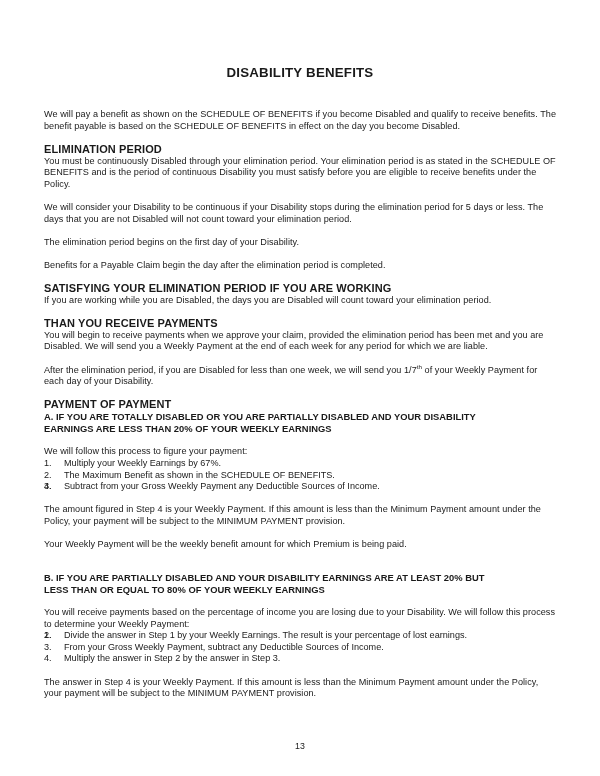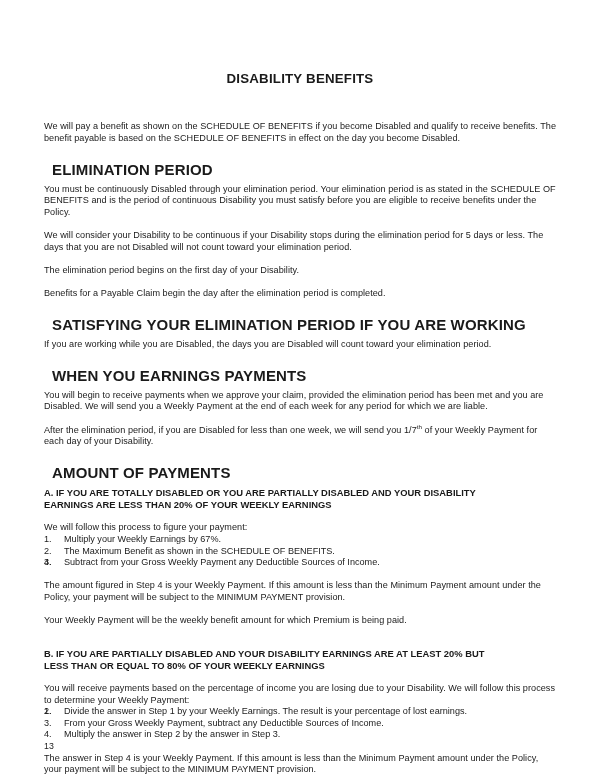--- a/index.html
+++ b/index.html
@@ -24,38 +24,38 @@
     position: absolute;
     left: 44px;
     top: 0;
     width: 512px;
   }
   .doc-title {
     text-align: center;
     font-size: 13.3px;
     font-weight: bold;
     letter-spacing: 0.2px;
-    margin: 14px;
+    margin: 8px;
     padding-top: 57px;
     padding-bottom: 0;
   }
   .para {
     font-size: 9.1px;
     line-height: 11.6px;
     margin: 0;
     text-align: left;
     letter-spacing: 0.005em;
   }
   .spacer-lg { height: 21px; }
   .spacer-md { height: 11.6px; }
   .heading {
-    font-size: 15px;
+    font-size: 11px;
     font-weight: bold;
     line-height: 11.8px;
-    margin: 8px;
+    margin: 0;
     letter-spacing: 0.01em;
   }
   .heading-block {
     font-size: 9.4px;
     font-weight: bold;
     line-height: 11.8px;
     margin: 0;
   }
   ol.steps {
     list-style: none;
@@ -88,21 +88,21 @@
     font-size: 8.8px;
     line-height: 11px;
     display: flex;
     align-items: baseline;
     justify-content: space-between;
   }
   .footer .f-left { text-align: left; flex: 0 0 auto; }
   .footer .f-center {
     position: absolute;
     left: 0; right: 0;
-    text-align: left;
+    text-align: center;
     pointer-events: none;
   }
   .footer .f-right { text-align: right; flex: 0 0 auto; margin-left: auto; margin-top: 47px; }
 </style>
 </head>
 <body>
 
 <div class="page">
 
   <div class="content">
@@ -130,30 +130,30 @@
 
     <p class="para">Benefits for a Payable Claim begin the day after the elimination period is completed.</p>
 
     <div class="spacer-md"></div>
 
     <div class="heading">SATISFYING YOUR ELIMINATION PERIOD IF YOU ARE WORKING</div>
     <p class="para">If you are working while you are Disabled, the days you are Disabled will count toward your elimination period.</p>
 
     <div class="spacer-md"></div>
 
-    <div class="heading">WHEN YOU EARNINGS PAYMENTS</div>
+    <div class="heading">THAN YOU RECEIVE PAYMENTS</div>
     <p class="para">You will begin to receive payments when we approve your claim, provided the elimination period has been met and you are Disabled.  We will send you a Weekly Payment at the end of each week for any period for which we are liable.</p>
 
     <div class="spacer-md"></div>
 
     <p class="para"><span>After the elimination period, if you are Disabled for less than one week, we will send you 1/7</span><sup>th</sup><span> of your Weekly Payment for each day of your Disability.</span></p>
 
     <div class="spacer-md"></div>
 
-    <div class="heading">AMOUNT OF PAYMENTS</div>
+    <div class="heading">PAYMENT OF PAYMENT</div>
     <div class="heading-block">A. IF YOU ARE TOTALLY DISABLED OR YOU ARE PARTIALLY DISABLED AND YOUR DISABILITY</div>
     <div class="heading-block">EARNINGS ARE LESS THAN 20% OF YOUR WEEKLY EARNINGS</div>
 
     <div class="spacer-md"></div>
 
     <p class="para">We will follow this process to figure your payment:</p>
 
     <ol class="steps">
       <li><span class="num">1.</span><span>Multiply your Weekly Earnings by 67%.</span></li>
       <li><span class="num">2.</span><span>The Maximum Benefit as shown in the SCHEDULE OF BENEFITS.</span></li>

